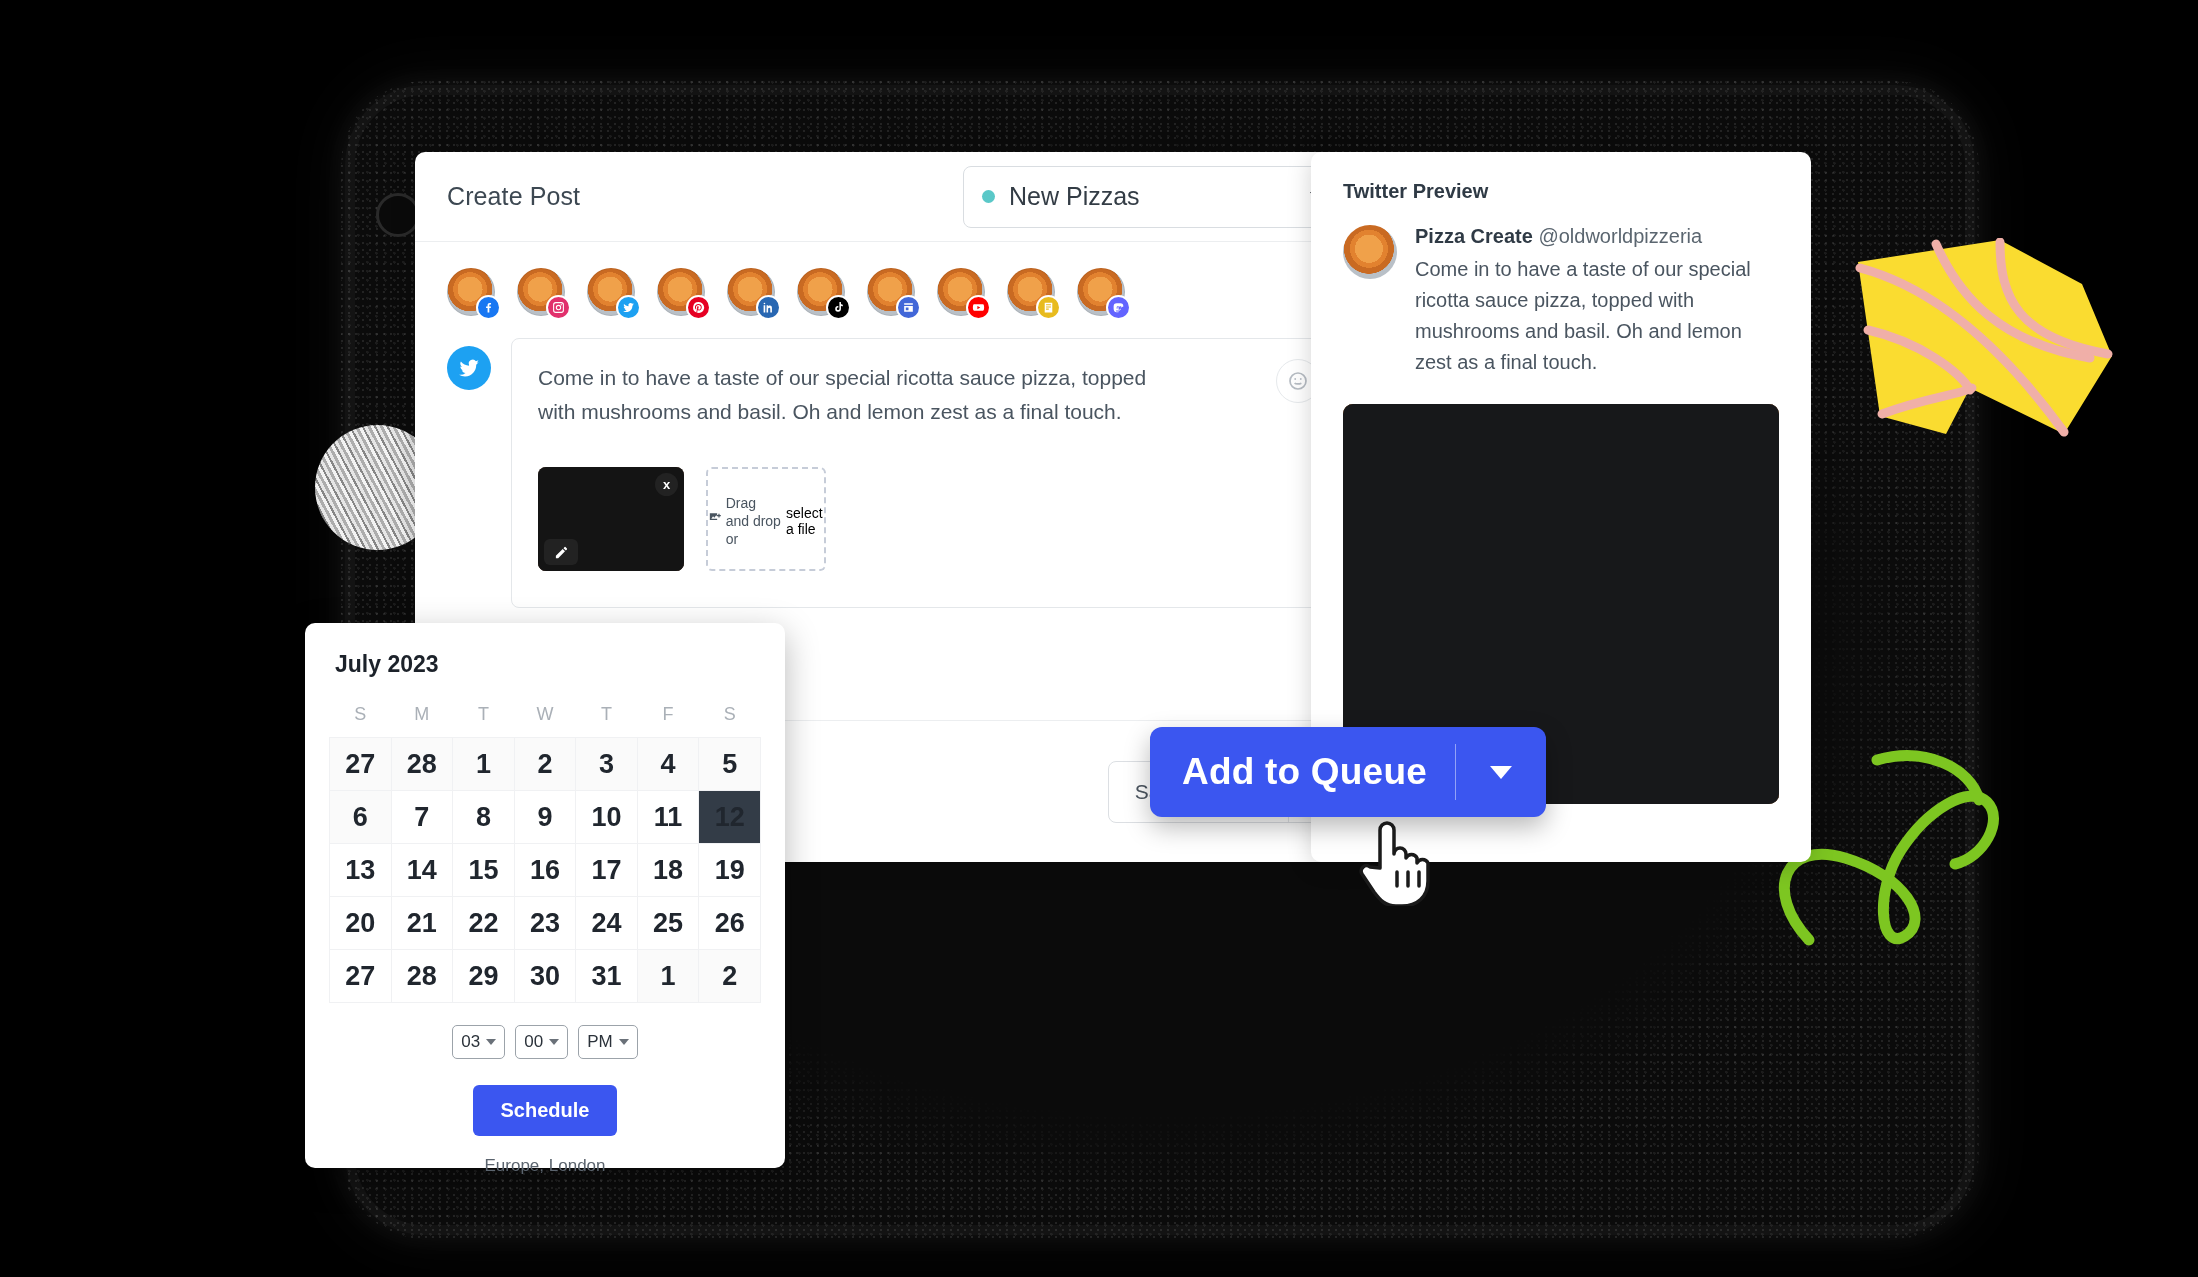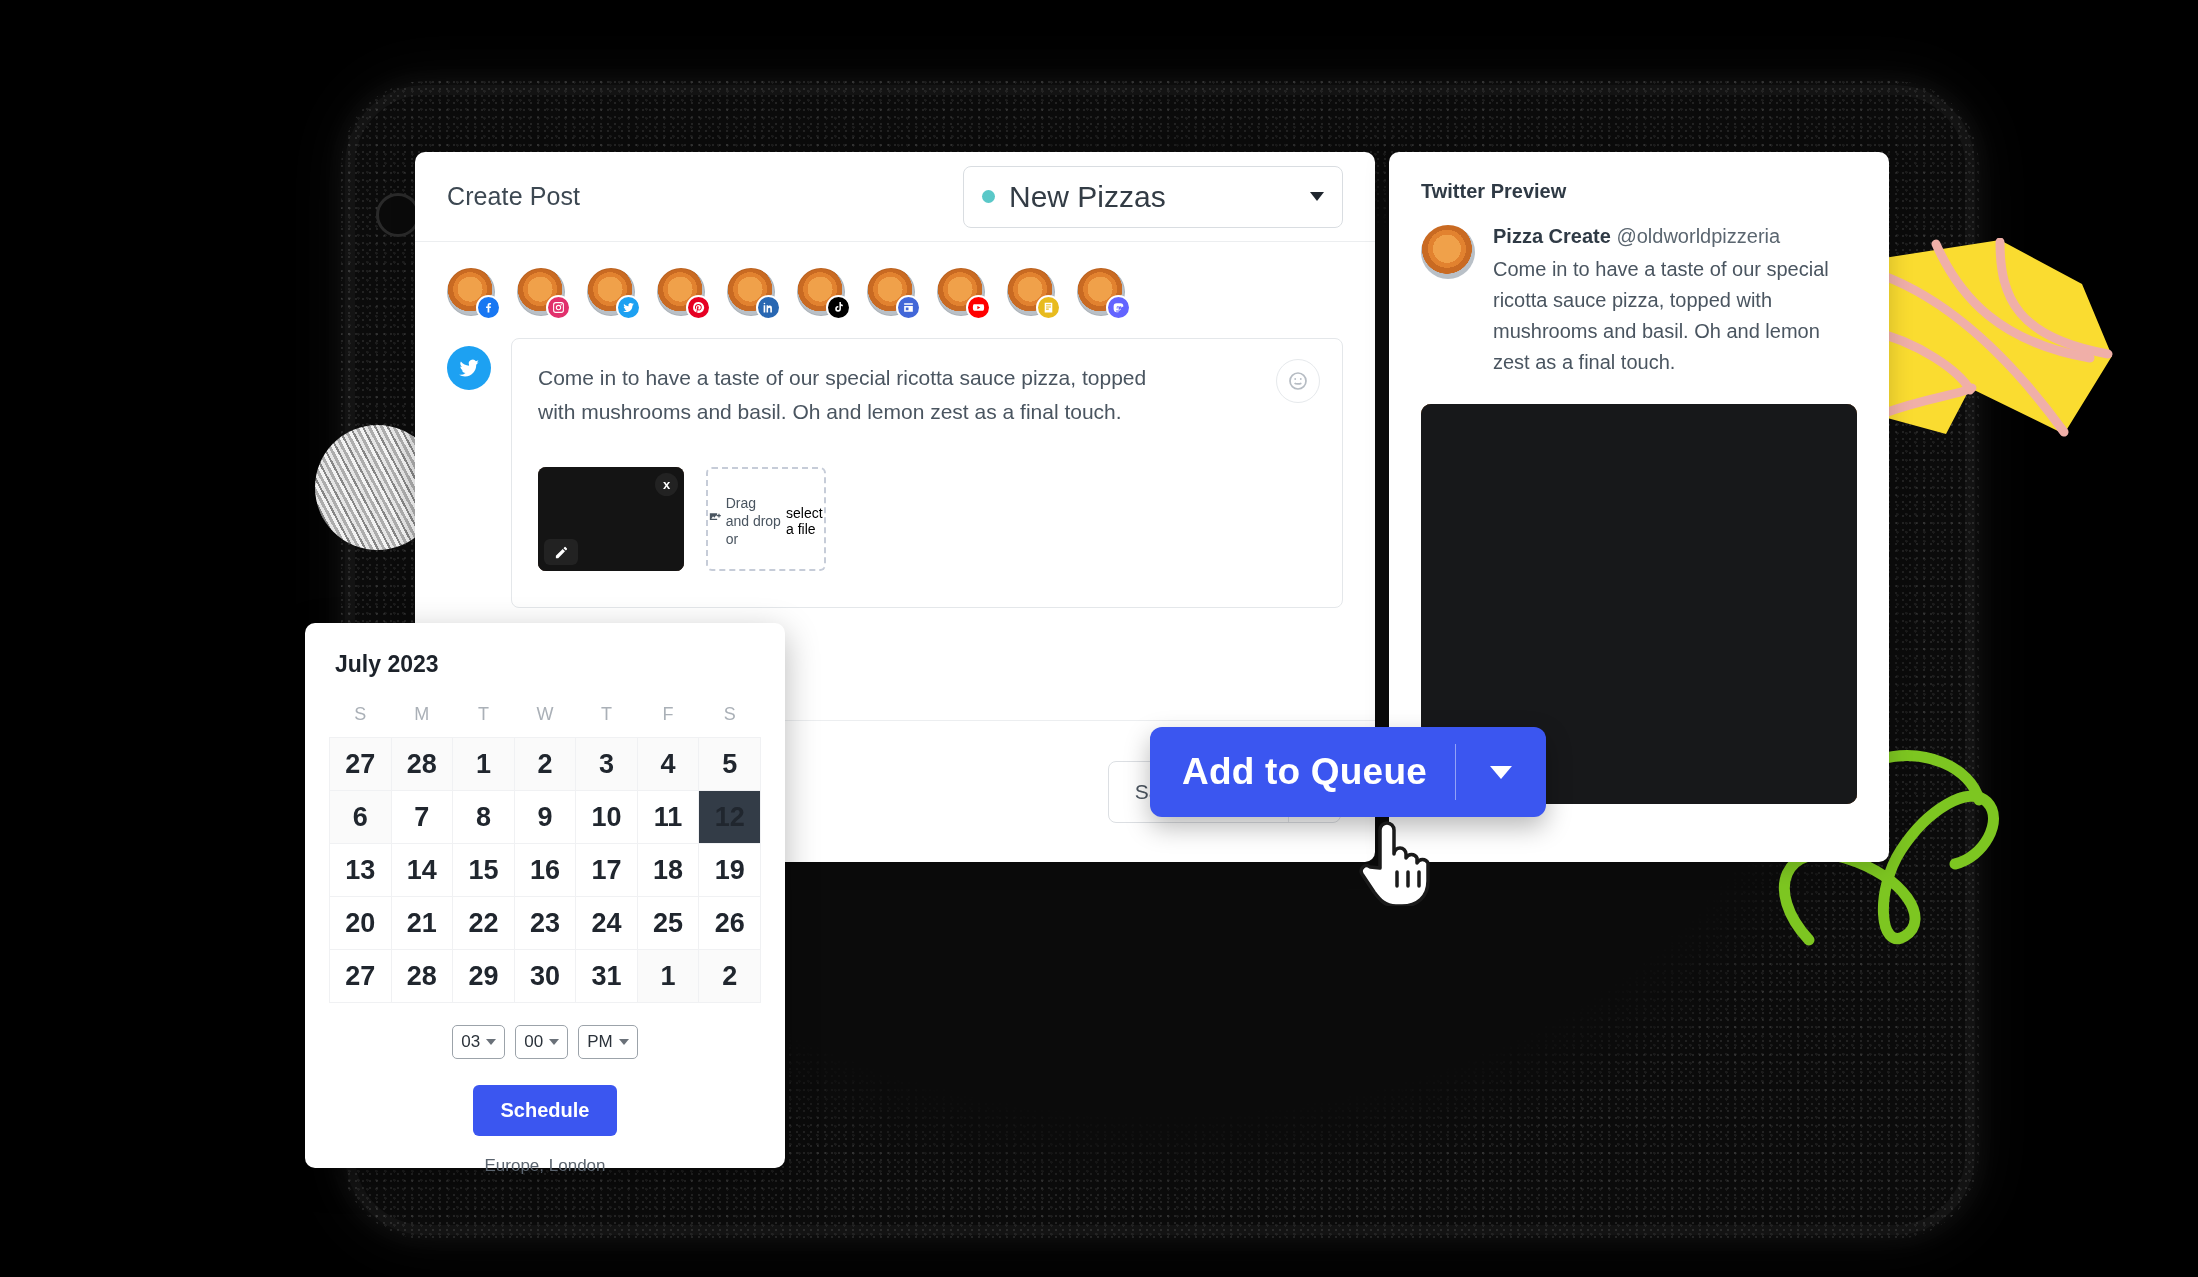--- a/index.html
+++ b/index.html
@@ -67,21 +67,21 @@
     padding:0 32px; border-bottom:1px solid #eceef0;
   }
   .card-title { font-size:25px; color:#3d4852; font-weight:400; letter-spacing:.1px; }
 
   .campaign-select {
     width:380px; height:62px; border:1px solid #d9dde1; border-radius:8px;
     display:flex; align-items:center; padding:0 18px; gap:14px;
     background:#fff; cursor:pointer;
   }
   .campaign-dot { width:13px; height:13px; border-radius:50%; background:#5ac8c8; flex:none; }
-  .campaign-label { font-size:30px; color:#333c45; flex:1; }
+  .campaign-label { font-size:25px; color:#333c45; flex:1; }
   .caret { width:0;height:0;border-left:7px solid transparent;border-right:7px solid transparent;border-top:9px solid #1f262e; }
 
   
   .avatar-row { display:flex; gap:22px; padding:26px 32px 10px 32px; }
   .avatar-wrap { position:relative; width:48px; height:48px; flex:none; cursor:pointer; }
   .avatar-img {
     width:48px; height:48px; border-radius:50%;
     background:
       radial-gradient(circle at 48% 44%, #f0a14a 0 34%, #e2822f 34% 46%, #c96a22 46% 60%, transparent 61%),
       radial-gradient(circle at 50% 50%, #9aa3ad 0 50%, transparent 51%),
@@ -173,21 +173,21 @@
   .queue-label{ flex:1; text-align:center; color:#fff; font-size:37px; font-weight:bold; letter-spacing:.2px; padding-left:4px;}
   .queue-divider{ width:1px; height:56px; background:rgba(255,255,255,.45); }
   .queue-caret{ width:90px; display:flex; align-items:center; justify-content:center; }
   .queue-caret i{width:0;height:0;border-left:11px solid transparent;border-right:11px solid transparent;border-top:13px solid #fff;display:block;}
 
   
   .cursor-hand{ position:absolute; left:1358px; top:810px; width:78px;height:96px; z-index:60; }
 
   
   .preview-card{
-    position:absolute; left:1389px; top:152px;
+    position:absolute; left:1311px; top:152px;
     width:500px; height:710px; background:#fff; border-radius:10px;
     box-shadow:0 4px 24px rgba(0,0,0,.18); padding:28px 32px; overflow:hidden;
   }
   .preview-title{ font-size:20px; font-weight:bold; color:#2f3a45; }
   .preview-head{ display:flex; gap:18px; margin-top:22px; }
   .preview-avatar{
     width:54px;height:54px;border-radius:50%;flex:none;
     background:
       radial-gradient(circle at 48% 44%, #f0a14a 0 34%, #e2822f 34% 46%, #c96a22 46% 60%, transparent 61%),
       radial-gradient(circle at 50% 50%, #9aa3ad 0 50%, transparent 51%),

